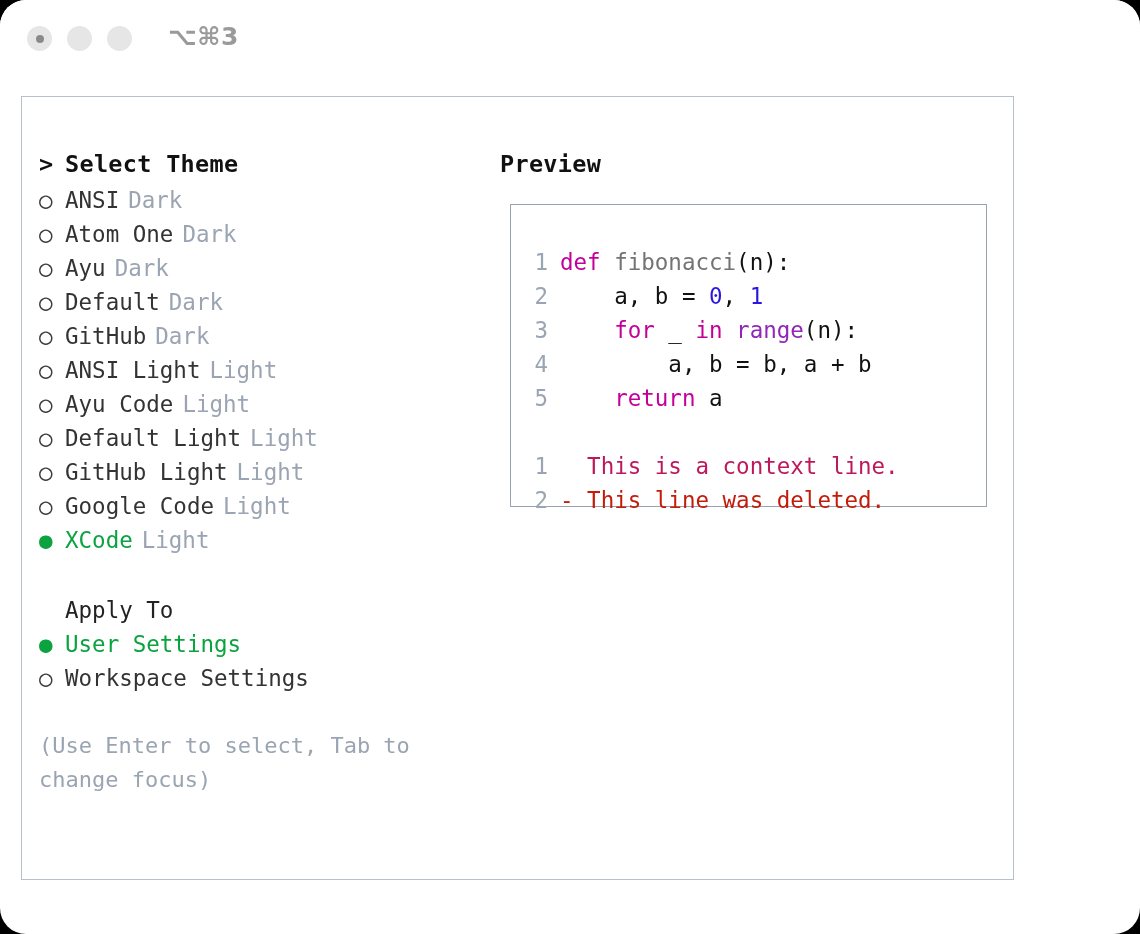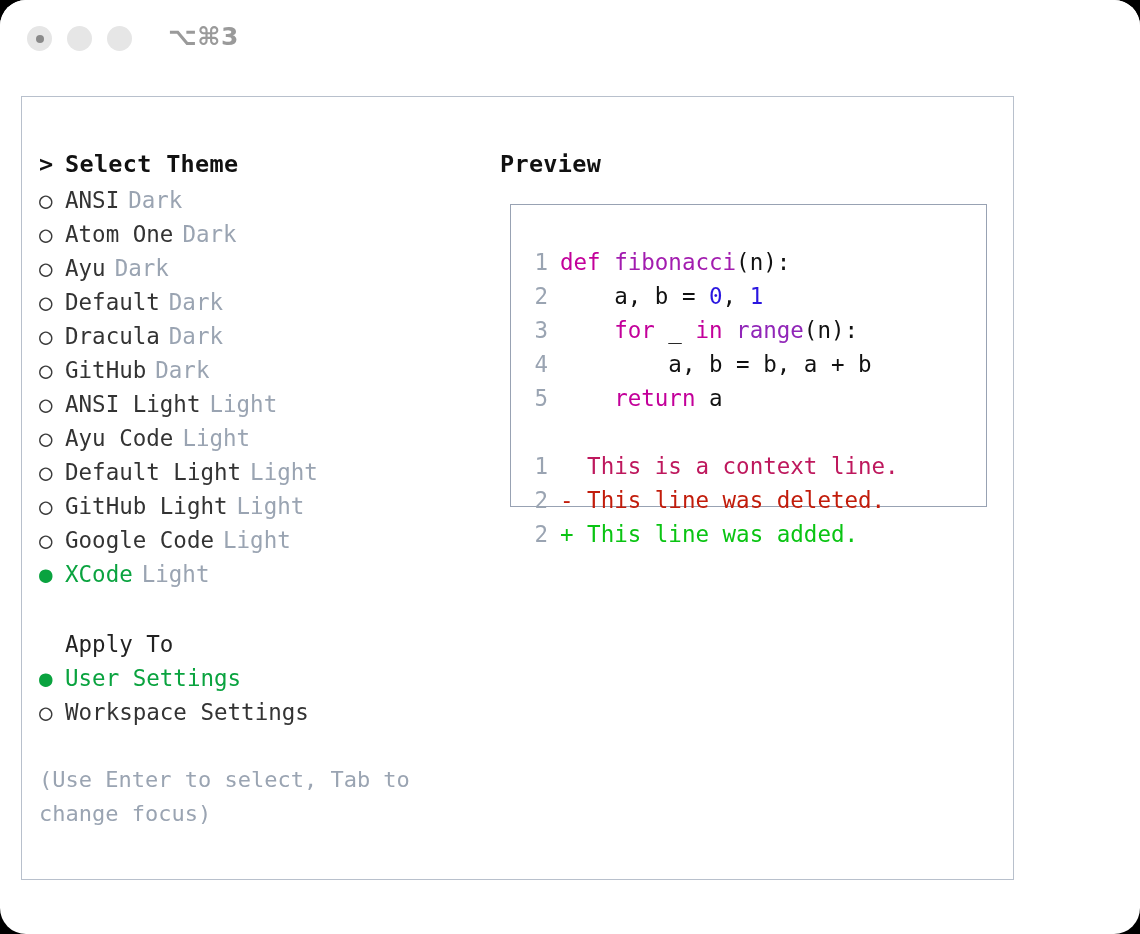--- a/index.html
+++ b/index.html
@@ -174,21 +174,21 @@
     display: inline-block;
     width: 26px;
     text-align: right;
     color: #9aa4b2;
     margin-right: 12px;
   }
   .blank-line { height: 34px; }
 
   
   .tok-kw   { color: #c3009a; }
-  .tok-fn   { color: #a21caf; }
+  .tok-fn   { color: #737373; }
   .tok-bi   { color: #9126b8; }
   .tok-num  { color: #2a16e0; }
   .tok-txt  { color: #111111; }
   .tok-punc { color: #111111; }
 
   
   .diff-ctx { color: #be185d; }
   .diff-del { color: #c21c0b; }
   .diff-add { color: #0ac413; }
 </style>
@@ -211,21 +211,20 @@
 
       <div class="list-row heading-row">
         <span class="marker">&gt;</span><span>Select Theme</span>
       </div>
 
       <div id="theme-list">
           <div class="list-row"><span class="marker">○</span><span class="theme-name">ANSI</span><span class="theme-kind">Dark</span></div>
           <div class="list-row"><span class="marker">○</span><span class="theme-name">Atom One</span><span class="theme-kind">Dark</span></div>
           <div class="list-row"><span class="marker">○</span><span class="theme-name">Ayu</span><span class="theme-kind">Dark</span></div>
           <div class="list-row"><span class="marker">○</span><span class="theme-name">Default</span><span class="theme-kind">Dark</span></div>
-          <div class="list-row"><span class="marker">○</span><span class="theme-name">Dracula</span><span class="theme-kind">Dark</span></div>
           <div class="list-row"><span class="marker">○</span><span class="theme-name">GitHub</span><span class="theme-kind">Dark</span></div>
           <div class="list-row"><span class="marker">○</span><span class="theme-name">ANSI Light</span><span class="theme-kind">Light</span></div>
           <div class="list-row"><span class="marker">○</span><span class="theme-name">Ayu Code</span><span class="theme-kind">Light</span></div>
           <div class="list-row"><span class="marker">○</span><span class="theme-name">Default Light</span><span class="theme-kind">Light</span></div>
           <div class="list-row"><span class="marker">○</span><span class="theme-name">GitHub Light</span><span class="theme-kind">Light</span></div>
           <div class="list-row"><span class="marker">○</span><span class="theme-name">Google Code</span><span class="theme-kind">Light</span></div>
           <div class="list-row"><span class="marker sel">●</span><span class="theme-name selected">XCode</span><span class="theme-kind">Light</span></div>
         </div>
 
       <div id="spacer-a"></div>
@@ -251,20 +250,19 @@
               <div class="code-line"><span class="lineno">1</span><span class="tok-kw">def</span><span class="tok-txt"> </span><span class="tok-fn">fibonacci</span><span class="tok-punc">(</span><span class="tok-txt">n</span><span class="tok-punc">):</span></div>
               <div class="code-line"><span class="lineno">2</span><span class="tok-txt">    a, b = </span><span class="tok-num">0</span><span class="tok-txt">, </span><span class="tok-num">1</span></div>
               <div class="code-line"><span class="lineno">3</span><span class="tok-txt">    </span><span class="tok-kw">for</span><span class="tok-txt"> _ </span><span class="tok-kw">in</span><span class="tok-txt"> </span><span class="tok-bi">range</span><span class="tok-punc">(n):</span></div>
               <div class="code-line"><span class="lineno">4</span><span class="tok-txt">        a, b = b, a + b</span></div>
               <div class="code-line"><span class="lineno">5</span><span class="tok-txt">    </span><span class="tok-kw">return</span><span class="tok-txt"> a</span></div>
             </div>
           <div class="blank-line"></div>
           <div id="diff-lines">
               <div class="code-line"><span class="lineno">1</span><span class="diff-ctx"> </span><span class="diff-ctx"> This is a context line.</span></div>
               <div class="code-line"><span class="lineno">2</span><span class="diff-del">-</span><span class="diff-del"> This line was deleted.</span></div>
-              <div class="code-line"><span class="lineno">2</span><span class="diff-add">+</span><span class="diff-add"> This line was added.</span></div>
             </div>
         </div>
       </div>
     </div>
 
   </div>
 </div>
 
 </body></html>

